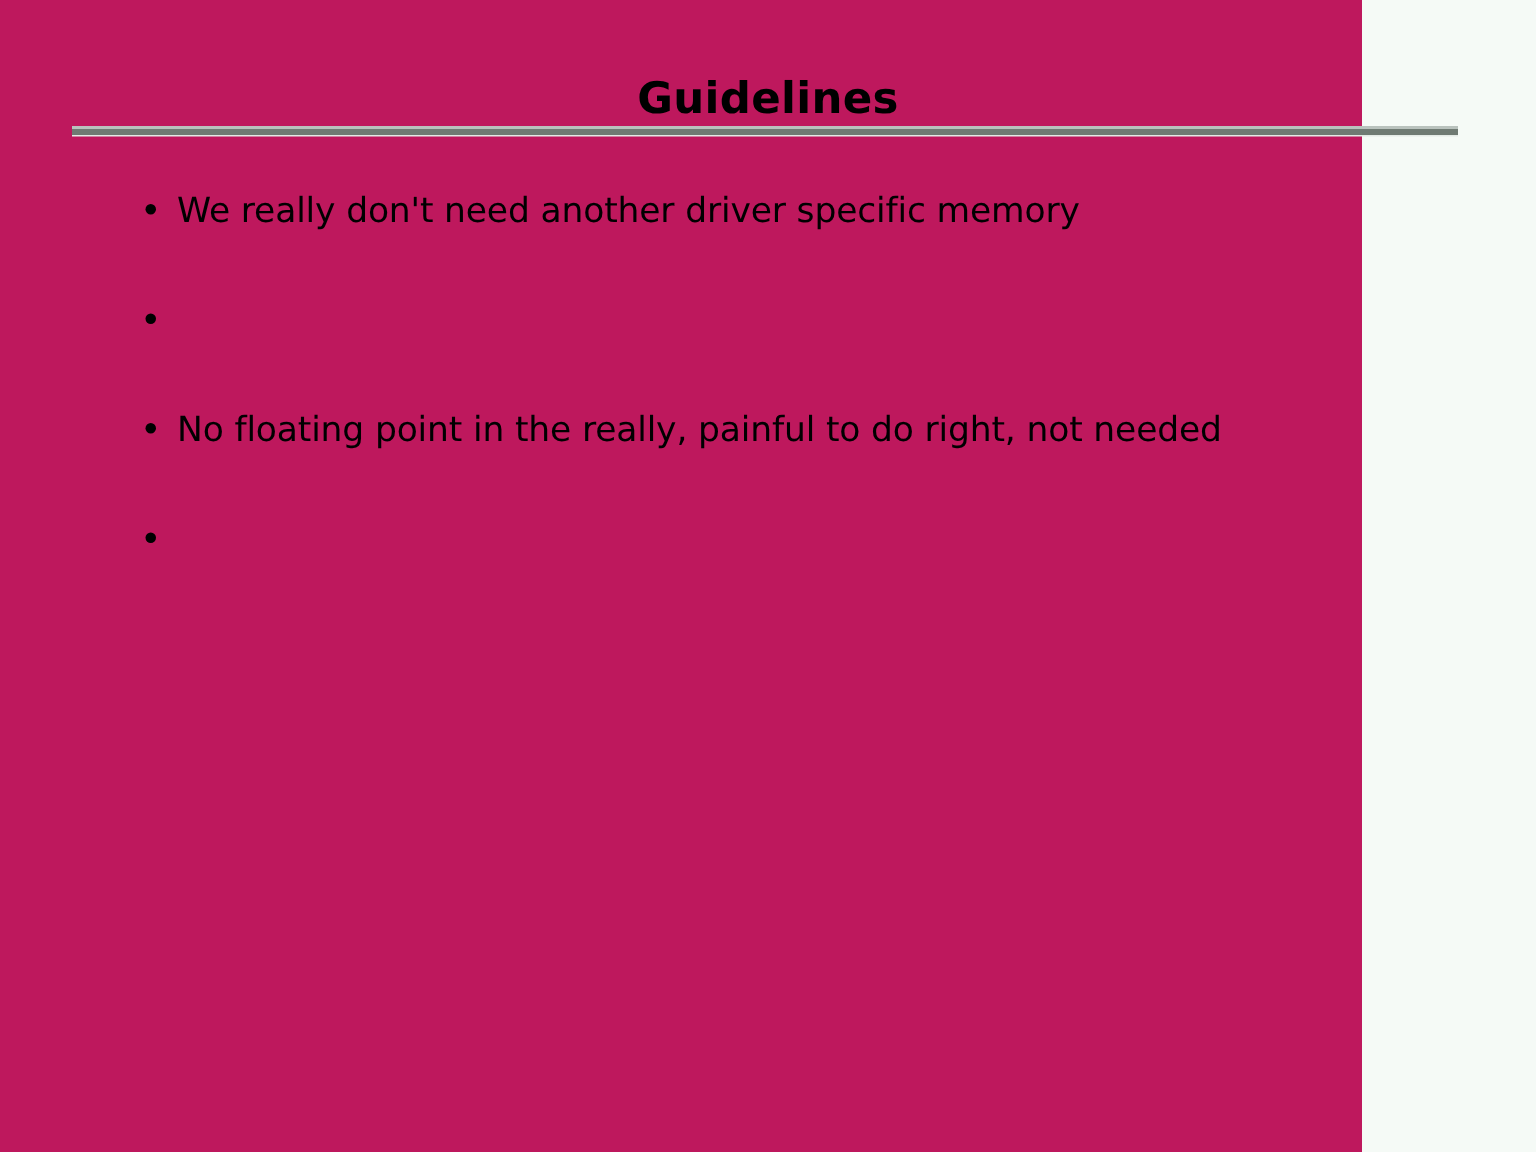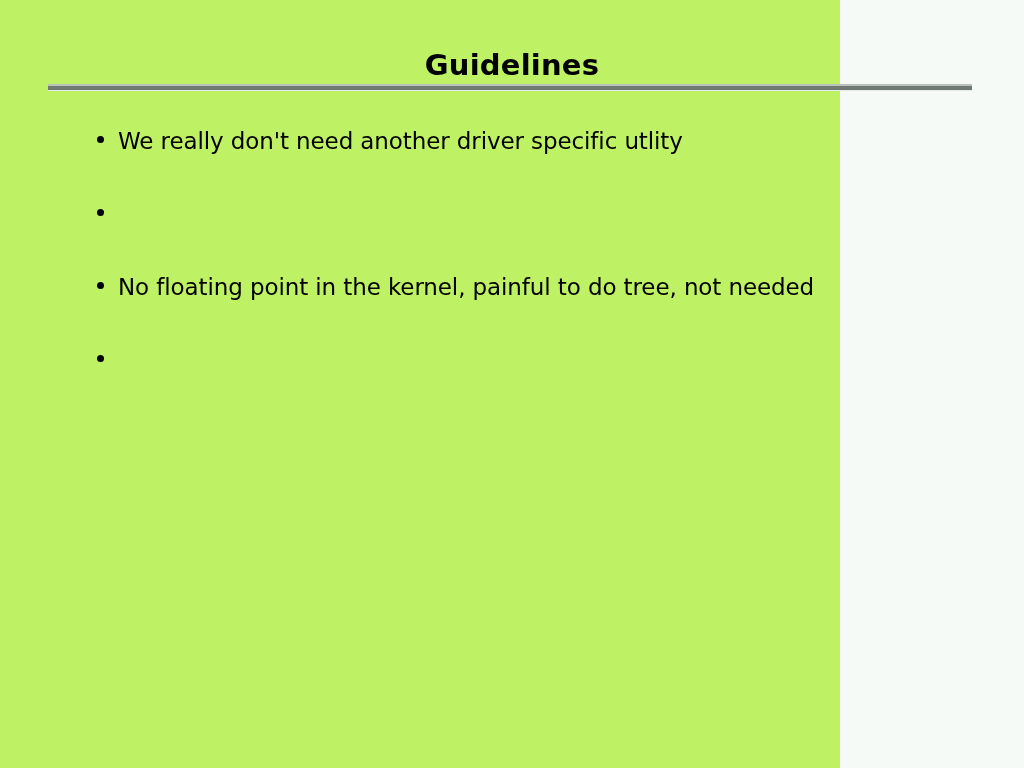--- a/index.html
+++ b/index.html
@@ -10,23 +10,23 @@
   body {
     width: 1024px;
     height: 768px;
     background: #f5faf6;
     font-family: "DejaVu Sans", sans-serif;
     overflow: hidden;
   }
 
   .slide {
     position: relative;
-    width: 840px;
+    width: 908px;
     height: 768px;
-    background: #bef264;
+    background: #be185d;
     box-sizing: border-box;
   }
 
   
   .slide-title {
     position: absolute;
     top: 48px;
     left: 0;
     width: 1024px;
     text-align: center;
@@ -122,34 +122,34 @@
     <div class="rule-main"></div>
     <div class="rule-shadow"></div>
   </div>
 
   <div class="bullet-list">
 
     <div class="bullet-item">
       <div class="bullet-marker">
         <span class="dot"></span>
       </div>
-      <div class="bullet-text">We really don't need another driver specific utlity</div>
+      <div class="bullet-text">We really don't need another driver specific memory</div>
     </div>
 
     <div class="bullet-item">
       <div class="bullet-marker">
         <span class="dot"></span>
       </div>
     </div>
 
     <div class="bullet-item">
       <div class="bullet-marker">
         <span class="dot"></span>
       </div>
-      <div class="bullet-text">No floating point in the kernel, painful to do tree, not needed</div>
+      <div class="bullet-text">No floating point in the really, painful to do right, not needed</div>
     </div>
 
     <div class="bullet-item">
       <div class="bullet-marker">
         <span class="dot"></span>
       </div>
     </div>
 
 
   </div>

